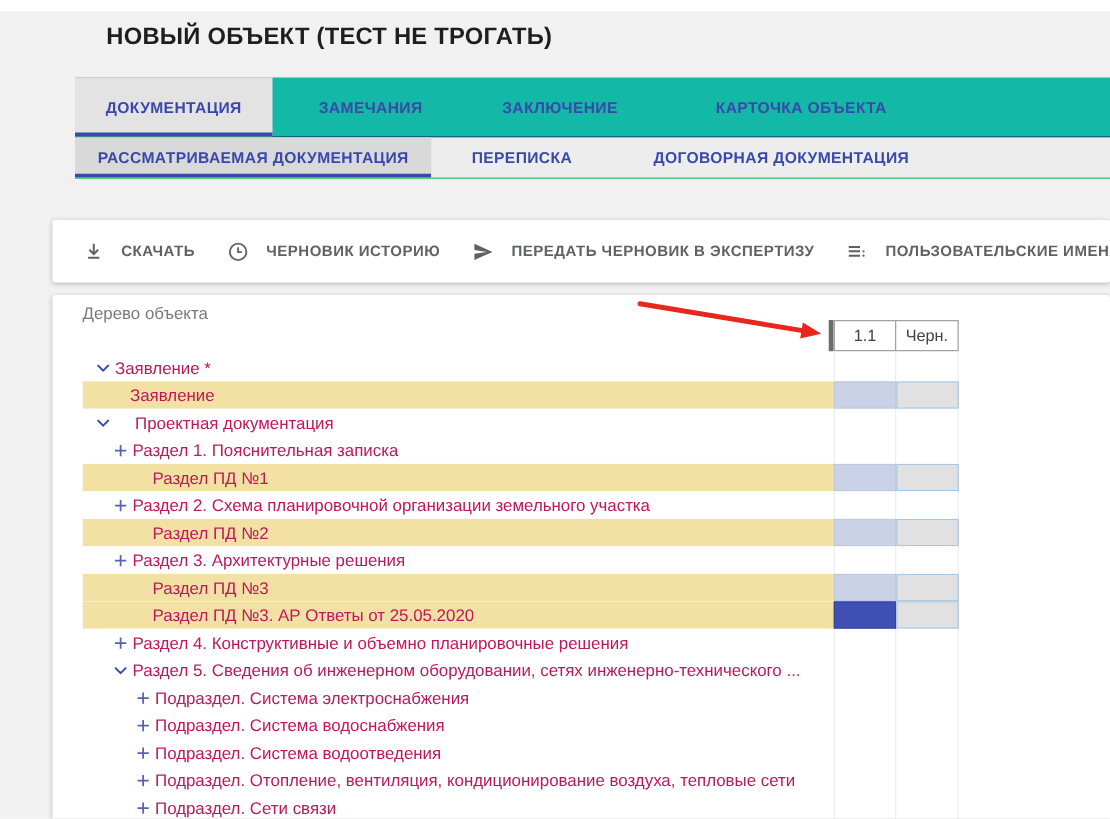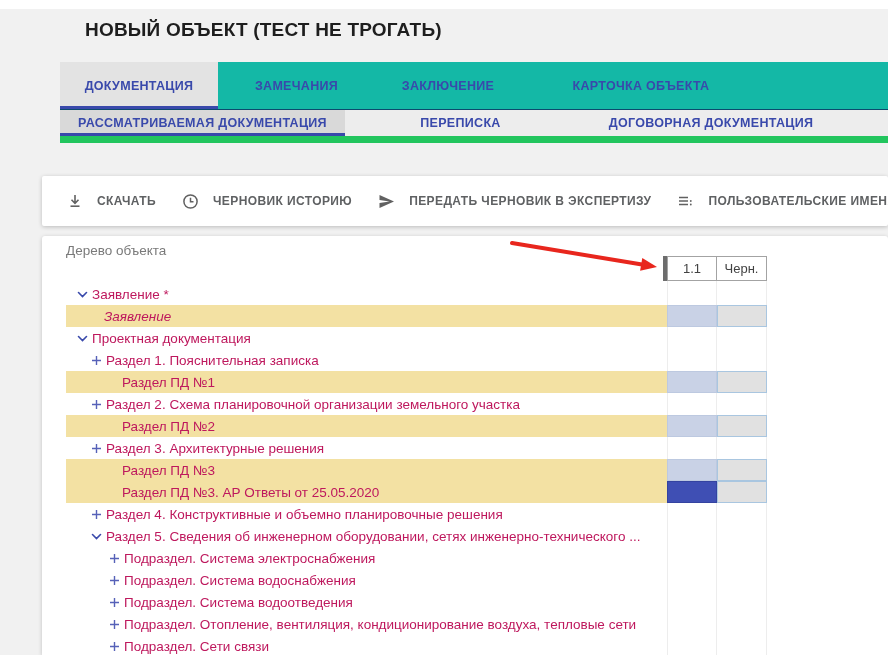--- a/index.html
+++ b/index.html
@@ -11,21 +11,21 @@
   }
   .topstrip{position:absolute;top:0;left:0;right:0;height:9px;background:#ffffff;}
   .page-title{
     position:absolute;left:85px;top:19px;
     font-size:19px;font-weight:700;color:var(--title,#1e1e1e);letter-spacing:.2px;
   }
   
   .tabs1{position:absolute;left:60px;right:0;top:62px;height:48px;background:#14b8a6;
     display:flex;border-bottom:1px solid #0c4a6e;box-sizing:border-box;}
   .tabs2{position:absolute;left:60px;right:0;top:110px;height:33px;background:#ededed;
-    display:flex;border-bottom:7px solid #22c55e;box-sizing:border-box;gap:43px;}
+    display:flex;border-bottom:1px solid #22c55e;box-sizing:border-box;}
   .tab{
     display:flex;align-items:center;justify-content:center;height:100%;
     color:var(--accent,#3949ab);font-size:12.5px;font-weight:700;letter-spacing:.3px;
     cursor:pointer;box-sizing:border-box;white-space:nowrap;
   }
   .tabs1 .tab.active{background:#e3e3e3;box-shadow:inset 0 -3px 0 var(--accent,#3949ab);}
   .tabs2 .tab.active{background:#d9d9d9;box-shadow:inset 0 -3px 0 var(--accent,#3949ab);}
   
   .toolbar{
     position:absolute;left:42px;right:0;top:176px;height:50px;background:#fff;
@@ -140,26 +140,26 @@
 
   <div class="rows" id="tree-rows">
       <div class="trow" style="padding-left: 10px;">
         <span class="exp">
           <svg width="11" height="11" viewBox="0 0 11 11" fill="none" stroke="#3949ab" stroke-width="1.6" stroke-linecap="round">
             <path d="M1.5 3.5l4 4 4-4"></path>
           </svg>
         </span>
         <span class="lbl">Заявление *</span>
       </div>
-      <div class="trow hl" style="padding-left: 38px; font-style: italic;">
+      <div class="trow hl" style="padding-left: 38px;">
         <span class="lbl">Заявление</span>
         <div class="cell c1 version"></div>
         <div class="cell c2 draft"></div>
       </div>
-      <div class="trow" style="padding-left: 10px;">
+      <div class="trow" style="padding-left: 10px; gap: 16px;">
         <span class="exp">
           <svg width="11" height="11" viewBox="0 0 11 11" fill="none" stroke="#3949ab" stroke-width="1.6" stroke-linecap="round">
             <path d="M1.5 3.5l4 4 4-4"></path>
           </svg>
         </span>
         <span class="lbl">Проектная документация</span>
       </div>
       <div class="trow" style="padding-left: 24px;">
         <span class="exp">
           <svg width="11" height="11" viewBox="0 0 11 11" fill="none" stroke="#5661b8" stroke-width="1.4">

